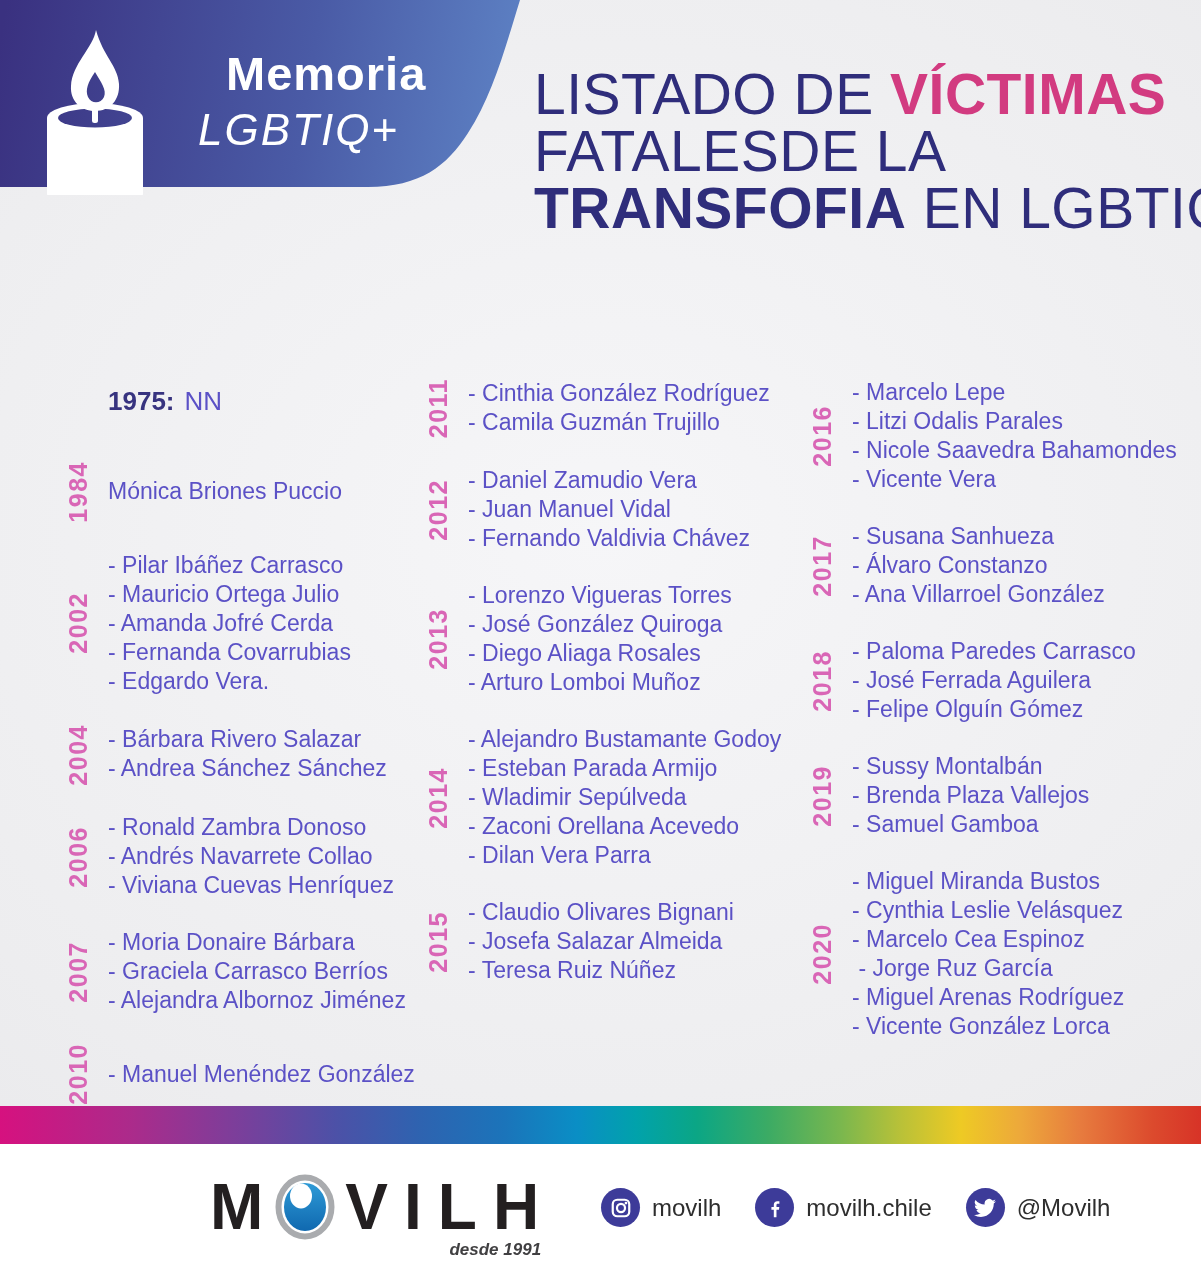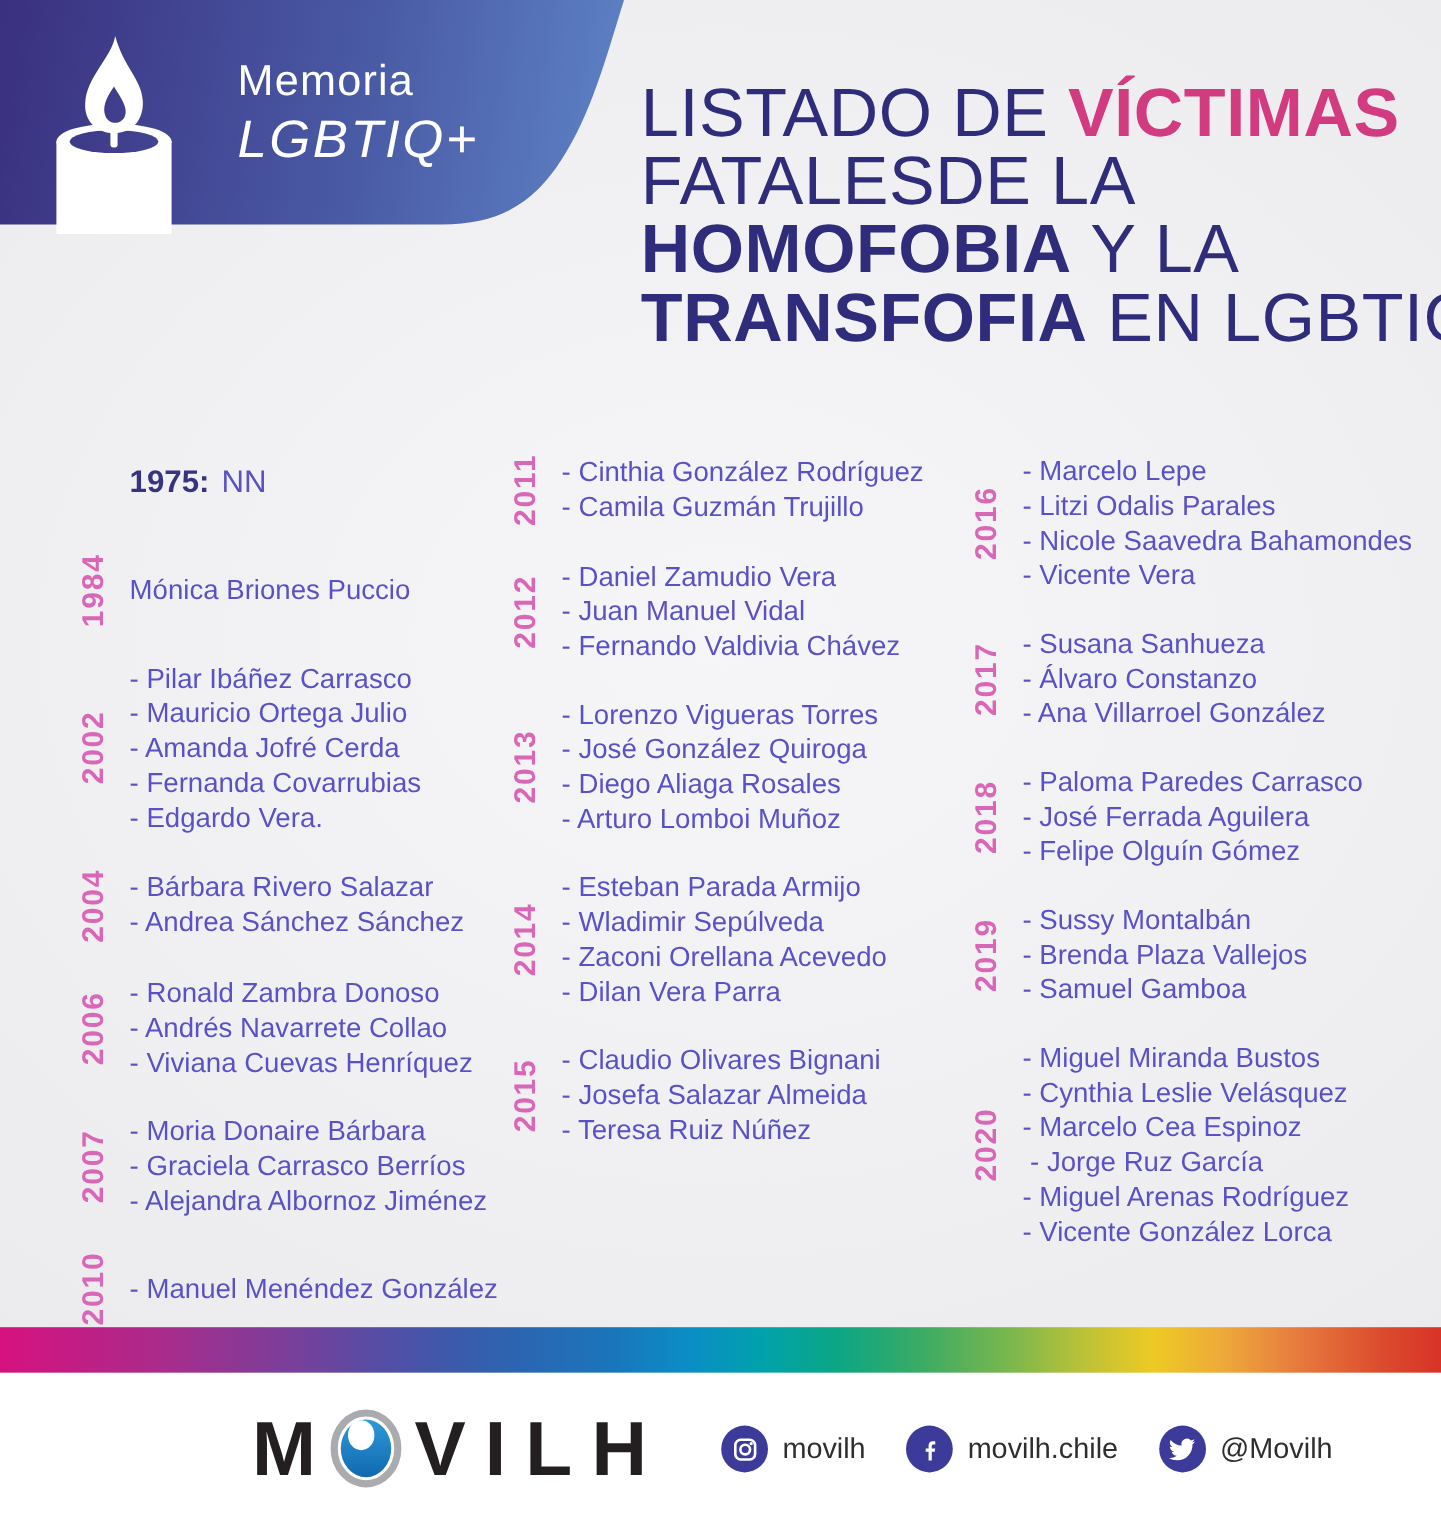--- a/index.html
+++ b/index.html
@@ -5,21 +5,21 @@
   html,body { margin:0; padding:0; }
   body { font-family: "Liberation Sans", sans-serif; }
   .canvas {
     position:relative; width:1201px; height:1275px; overflow:hidden;
     background: radial-gradient(120% 90% at 50% 42%, #f6f6f8 0%, #ededef 55%, #e4e4e7 100%);
   }
 
   
   .header-svg { position:absolute; left:0; top:0; display:block; }
   .brand { position:absolute; left:198px; top:46px; color:#ffffff; }
-  .brand-line1 { font-size:36px; font-weight:400; letter-spacing:1px; }
+  .brand-line1 { font-size:47px; font-weight:700; letter-spacing:1px;margin-left:28px; }
   .brand-line2 { font-size:44px; font-weight:300; font-style:italic; letter-spacing:2px; margin-top:4px; }
 
   .title-block { position:absolute; left:534px; top:66px; width:600px;
     font-size:57px; line-height:57px; color:#2f2d7b; letter-spacing:0.5px; }
   .title-line { white-space:nowrap; }
   .t-bold { font-weight:700; }
   .t-accent { font-weight:700; color:#d23b80; }
 
   
   .list-column { position:absolute; display:flex; flex-direction:column; gap:28px; }
@@ -88,21 +88,20 @@
   </svg>
 
   <div class="brand">
     <div class="brand-line1">Memoria</div>
     <div class="brand-line2">LGBTIQ+</div>
   </div>
 
   <div class="title-block">
     <div class="title-line"><span>LISTADO DE </span><span class="t-accent">VÍCTIMAS</span></div>
     <div class="title-line">FATALESDE LA</div>
-    <div class="title-line"><span class="t-bold">HOMOFOBIA</span><span> Y LA</span></div>
     <div class="title-line"><span class="t-bold">TRANSFOFIA</span><span> EN LGBTIQ</span></div>
   </div>
 
   <div class="list-column" id="col1">
     <div class="intro-row">
       <span class="intro-year">1975:</span><span class="intro-name">NN</span>
     </div>
   <div class="year-group">
         <div class="year-label">1984</div>
         <div class="names">
@@ -170,20 +169,21 @@
         <div class="names">
           <div class="name-row">- Lorenzo Vigueras Torres</div>
           <div class="name-row">- José González Quiroga</div>
           <div class="name-row">- Diego Aliaga Rosales</div>
           <div class="name-row">- Arturo Lomboi Muñoz</div>
         </div>
       </div>
       <div class="year-group">
         <div class="year-label">2014</div>
         <div class="names">
+          <div class="name-row">- Alejandro Bustamante Godoy</div>
           <div class="name-row">- Esteban Parada Armijo</div>
           <div class="name-row">- Wladimir Sepúlveda</div>
           <div class="name-row">- Zaconi Orellana Acevedo</div>
           <div class="name-row">- Dilan Vera Parra</div>
         </div>
       </div>
       <div class="year-group">
         <div class="year-label">2015</div>
         <div class="names">
           <div class="name-row">- Claudio Olivares Bignani</div>
@@ -245,20 +245,21 @@
     <div class="movilh-logo">
       <div class="logo-letters">
         <span>M</span>
         <svg class="logo-o" width="60" height="66" viewBox="0 0 60 66">
           <ellipse cx="30" cy="33" rx="26.5" ry="29.5" fill="none" stroke="#a9abae" stroke-width="6"></ellipse>
           <ellipse cx="30" cy="33" rx="21" ry="24" fill="url(#oGrad)"></ellipse>
           <ellipse cx="26" cy="22" rx="11" ry="12.5" fill="#ffffff"></ellipse>
         </svg>
         <span>VILH</span>
       </div>
+      <div class="logo-since">desde 1991</div>
     </div>
 
     <div class="social-row">
       <div class="social-item">
         <span class="social-circle">
           <svg width="22" height="22" viewBox="0 0 24 24">
             <rect x="3" y="3" width="18" height="18" rx="5" fill="none" stroke="#ffffff" stroke-width="2.4"></rect>
             <circle cx="12" cy="12" r="4.4" fill="none" stroke="#ffffff" stroke-width="2.4"></circle>
             <circle cx="17.4" cy="6.6" r="1.5" fill="#ffffff"></circle>
           </svg>

